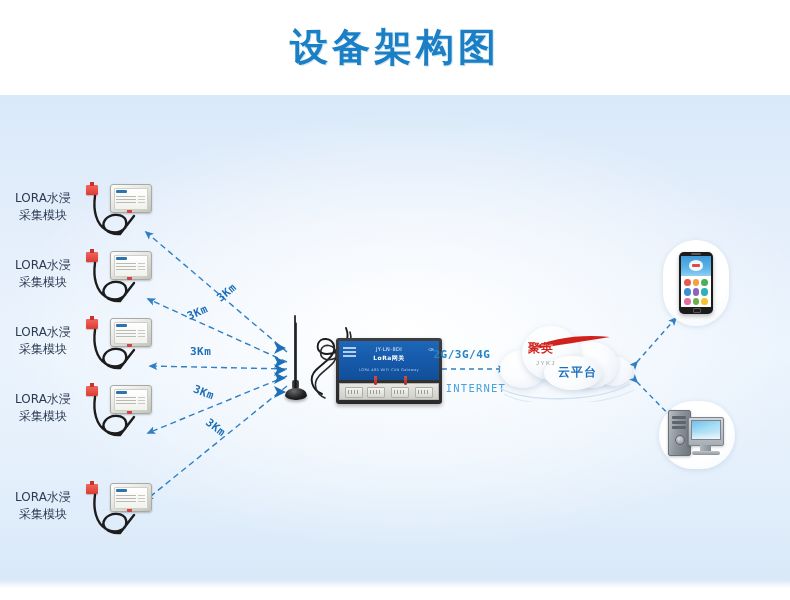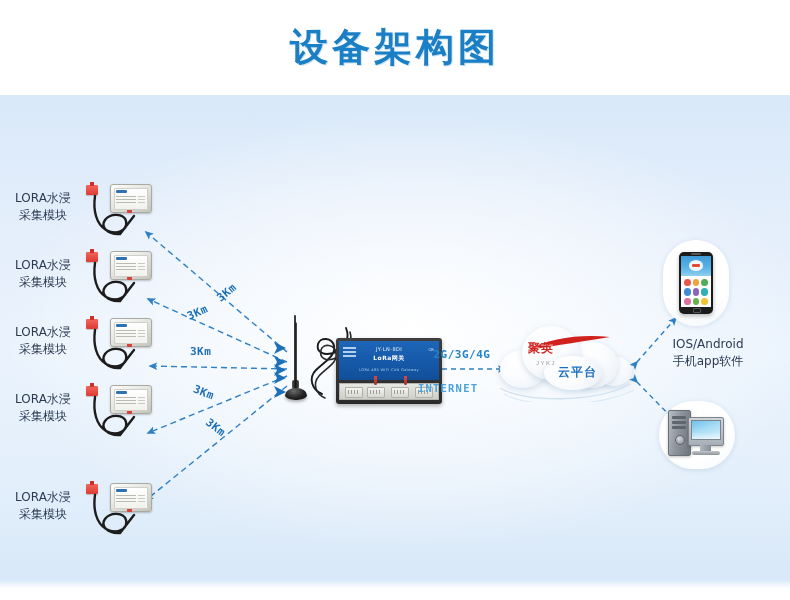--- a/index.html
+++ b/index.html
@@ -241,22 +241,22 @@
     position:absolute;font-size:11px;font-weight:bold;color:#1d6fb8;
     font-family:"DejaVu Sans Mono","DejaVu Sans",monospace;
     letter-spacing:.5px;white-space:nowrap;
   }
   .netlabel{
     position:absolute;left:420px;top:348px;width:84px;text-align:center;
     font-size:11px;font-weight:bold;color:#2384c8;letter-spacing:.5px;
     font-family:"DejaVu Sans Mono","DejaVu Sans",monospace;
   }
   .netlabel2{
-    position:absolute;left:418px;top:382px;width:88px;text-align:left;
-    font-size:10.5px;font-weight:bold;color:#4aa3dd;letter-spacing:1.2px;
+    position:absolute;left:418px;top:382px;width:88px;text-align:right;
+    font-size:10.5px;font-weight:normal;color:#4aa3dd;letter-spacing:1.2px;
     font-family:"DejaVu Sans Mono","DejaVu Sans",monospace;
   }
 
   svg.lay{position:absolute;left:0;top:0;width:790px;height:600px;pointer-events:none;}
 </style>
 </head>
 <body>
 
 <div id="root">
 
@@ -465,24 +465,20 @@
         <i style="background:#3f8fd6"></i>
         <i style="background:#8d63c0"></i>
         <i style="background:#2fb0b6"></i>
         <i style="background:#e06ea0"></i>
         <i style="background:#6ab04c"></i>
         <i style="background:#f3c331"></i>
       </div>
     </div>
     <div class="home"></div>
   </div>
-  <div class="caption" style="left:648px;top:336px;width:120px;">
-    <span>IOS/Android</span><br>
-    <span>手机app软件</span>
-  </div>
 
   <div class="circ" style="left:659px;top:401px;width:76px;height:68px;border-radius:40px;"></div>
   <div class="pc">
     <div class="tower">
       <div class="slot" style="top:5px;"></div>
       <div class="slot" style="top:10px;"></div>
       <div class="slot" style="top:15px;"></div>
       <div class="pw"></div>
     </div>
     <div class="mon">

